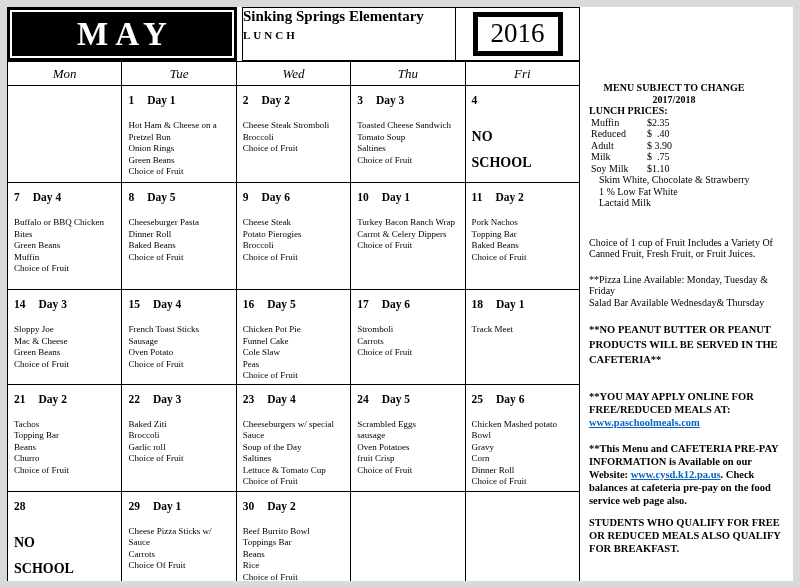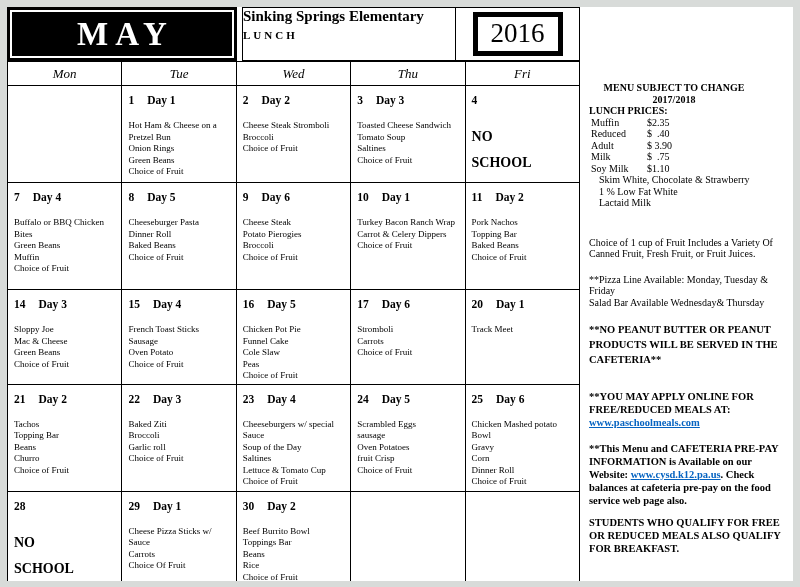--- a/index.html
+++ b/index.html
@@ -205,21 +205,21 @@
 Peas
 Choice of Fruit</div>
             </td>
             <td>
               <div class="cell-head"><span class="date-num">17</span><span class="day-label">Day 6</span></div>
               <div class="cell-items">Stromboli
 Carrots
 Choice of Fruit</div>
             </td>
             <td>
-              <div class="cell-head"><span class="date-num">20</span><span class="day-label">Day 1</span></div>
+              <div class="cell-head"><span class="date-num">18</span><span class="day-label">Day 1</span></div>
               <div class="cell-items">Track Meet</div>
             </td>
           </tr>
           <tr class="wr3">
             <td>
               <div class="cell-head"><span class="date-num">21</span><span class="day-label">Day 2</span></div>
               <div class="cell-items">Tachos
 Topping Bar
 Beans
 Churro

